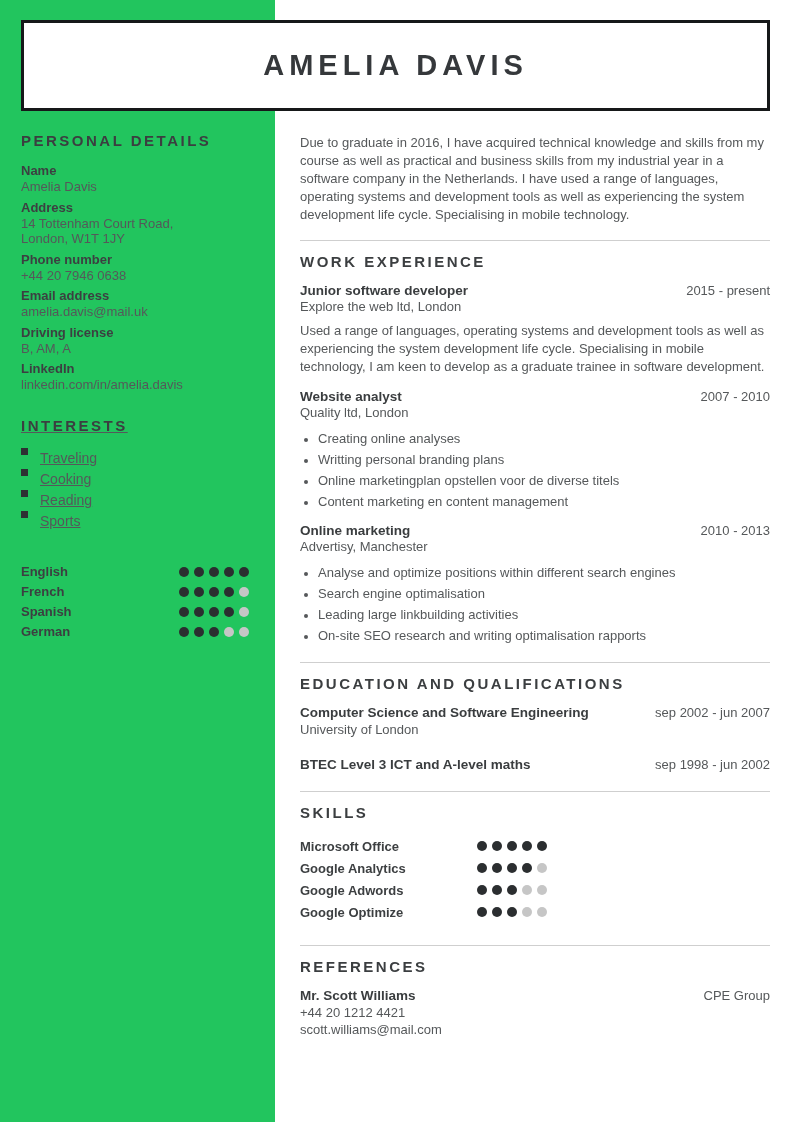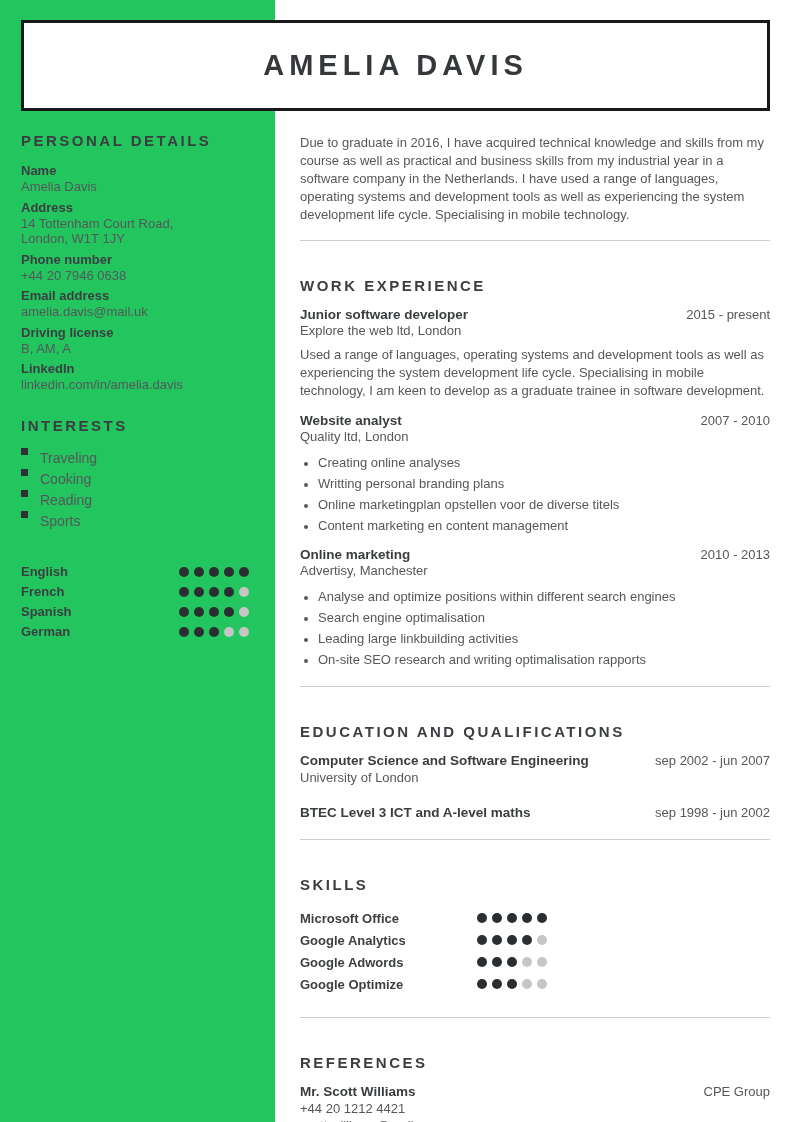--- a/index.html
+++ b/index.html
@@ -17,21 +17,21 @@
     background: #22c55e; padding: 132px 26px 20px 21px;
   }
   .side-section-title, .main-section-title {
     font-size: 15px; font-weight: 700; letter-spacing: 2.5px;
     color: #3b3e40; margin: 0 0 14px 0;
   }
   .pd-field { margin-bottom: 5px; }
   .pd-label { font-size: 13px; font-weight: 700; color: #3c3f41; line-height: 16px; }
   .pd-value { font-size: 13px; color: #55585a; line-height: 15.5px; white-space: pre-line; margin-bottom: 4px; }
 
-  .interests-block { margin-top: 24px; }
+  .interests-block { margin-top: 24px; text-decoration: underline; }
   .interest-item {
     font-size: 14px; color: #55585a; line-height: 21px;
     display: flex; align-items: flex-start;
   }
   .square-bullet {
     display: inline-block; width: 7px; height: 7px; background: #2e3133;
     margin-right: 12px; flex: 0 0 auto;
   }
 
   .languages-block { margin-top: 30px; }
@@ -52,21 +52,21 @@
   }
 
   
   .main {
     position: absolute; left: 275px; top: 0; width: 518px;
     padding: 134px 23px 0 25px;
   }
   .summary { font-size: 13px; line-height: 18px; color: #55585a; margin: 0; }
   .divider { border: 0; border-top: 1px solid #cfcfcf; margin: 16px 0 0 0; }
 
-  .main-section-title { margin: 36px 0 12px 0; }
+  .main-section-title { margin: 12px 0 12px 0; }
 
   .job { margin-top: 10px; }
   .row-split { display: flex; justify-content: space-between; align-items: baseline; }
   .job-role, .edu-degree, .ref-name { font-size: 13.5px; font-weight: 700; color: #3a3d3f; line-height: 17px; }
   .job-period, .edu-period, .ref-company { font-size: 13px; color: #55585a; }
   .job-company { font-size: 13px; color: #55585a; line-height: 16px; }
   .job-desc { font-size: 13px; line-height: 18px; color: #55585a; margin: 7px 0 12px 0; }
   .job-bullets { margin: 7px 0 10px 0; padding: 0 0 0 18px; }
   .job-bullets li { font-size: 13px; color: #55585a; line-height: 21px; }
   .job-bullets li::marker { color: #55585a; font-size: 12px; }

